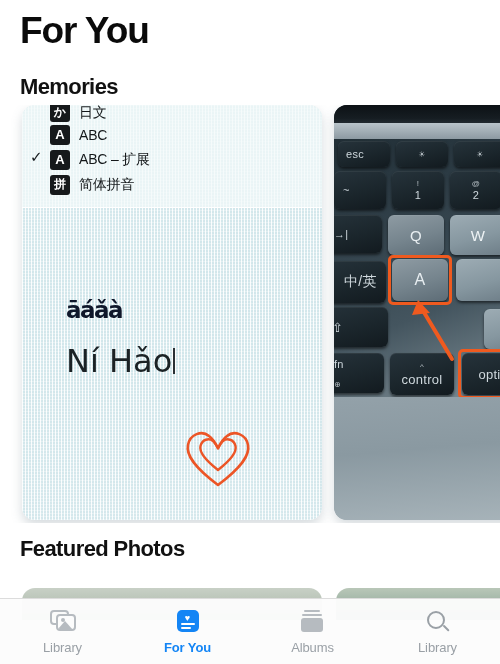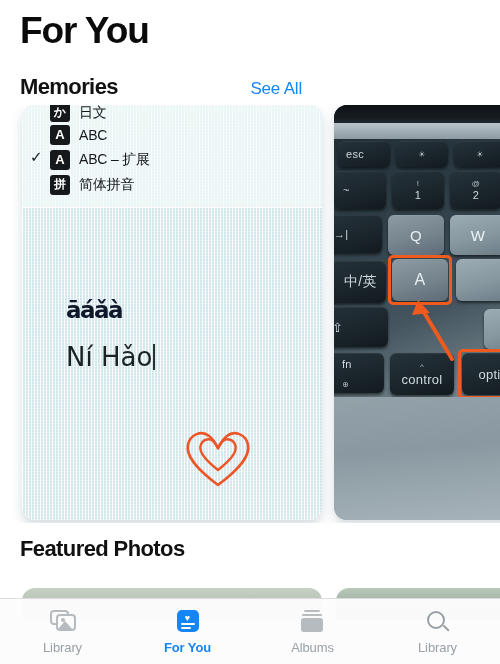--- a/index.html
+++ b/index.html
@@ -72,21 +72,21 @@
   .ime-label{ font-size:14px; color:#14181a; letter-spacing:-0.2px; }
   .ime-item.clip{ height:17px; overflow:hidden; align-items:flex-end; }
 
   .hz-big{
     position:absolute; left:44px; top:192px;
     font-size:23px; font-weight:bold; letter-spacing:-1.5px; color:#0f172a;
     font-family:"DejaVu Sans",sans-serif;
   }
   .hz-sub{
     position:absolute; left:44px; top:237px;
-    font-size:26px; color:#1b2225; letter-spacing:0px;
+    font-size:32px; color:#1b2225; letter-spacing:0px;
     font-family:"DejaVu Sans",sans-serif; display:flex; align-items:center;
   }
   .caret{ display:inline-block; width:2px; height:26px; background:#2a3135; margin-left:1px; }
   .heart-wrap{ position:absolute; left:160px; top:318px; }
 
   
   .kbd{
     position:absolute; inset:0;
     background:linear-gradient(160deg,#1d2a31 0%,#2c3b44 22%,#44555f 48%,#7e8e96 70%,#a7b4bb 88%,#c3ced3 100%);
   }
@@ -169,21 +169,20 @@
 </style>
 </head>
 <body>
 
 <div class="screen">
 
   <div class="page-title">For You</div>
 
   <div class="section-head">
     <div class="section-title">Memories</div>
-    <div class="see-all">See All</div>
   </div>
 
   <div class="mem-row">
 
     <div class="mem-card card-a">
       <div class="paper"></div>
 
       <div class="ime-panel">
         <div class="ime-list">
           <div class="ime-item clip">
@@ -252,21 +251,21 @@
         <span>中/英</span>
       </div>
       <div class="key light" style="left:58px; top:154px; width:56px; height:42px; font-size:16px;">A</div>
       <div class="key lighter" style="left:122px;top:154px; width:56px; height:42px;"></div>
 
       <div class="hl" style="left:54px; top:150px; width:64px; height:50px;"></div>
 
       <div class="key" style="left:-24px;top:202px; width:78px; height:40px; justify-content:flex-start; padding-left:22px; font-size:13px;">⇧</div>
       <div class="key lighter" style="left:150px;top:204px; width:56px; height:40px; font-size:15px;">Z</div>
 
-      <div class="key col" style="left:-16px;top:248px; width:66px; height:40px; align-items:flex-start; padding-left:24px; justify-content:space-around;">
+      <div class="key col" style="left:-16px;top:248px; width:66px; height:40px; align-items:flex-start; padding-left:16px; justify-content:space-around;">
         <span>fn</span>
         <span class="sm">⊕</span>
       </div>
       <div class="key col" style="left:56px; top:248px; width:64px; height:42px; font-size:13px; justify-content:center;">
         <span class="sm">^</span>
         <span>control</span>
       </div>
       <div class="key col" style="left:128px;top:248px; width:70px; height:42px; font-size:13px; justify-content:center;">
         <span>option</span>
       </div>

